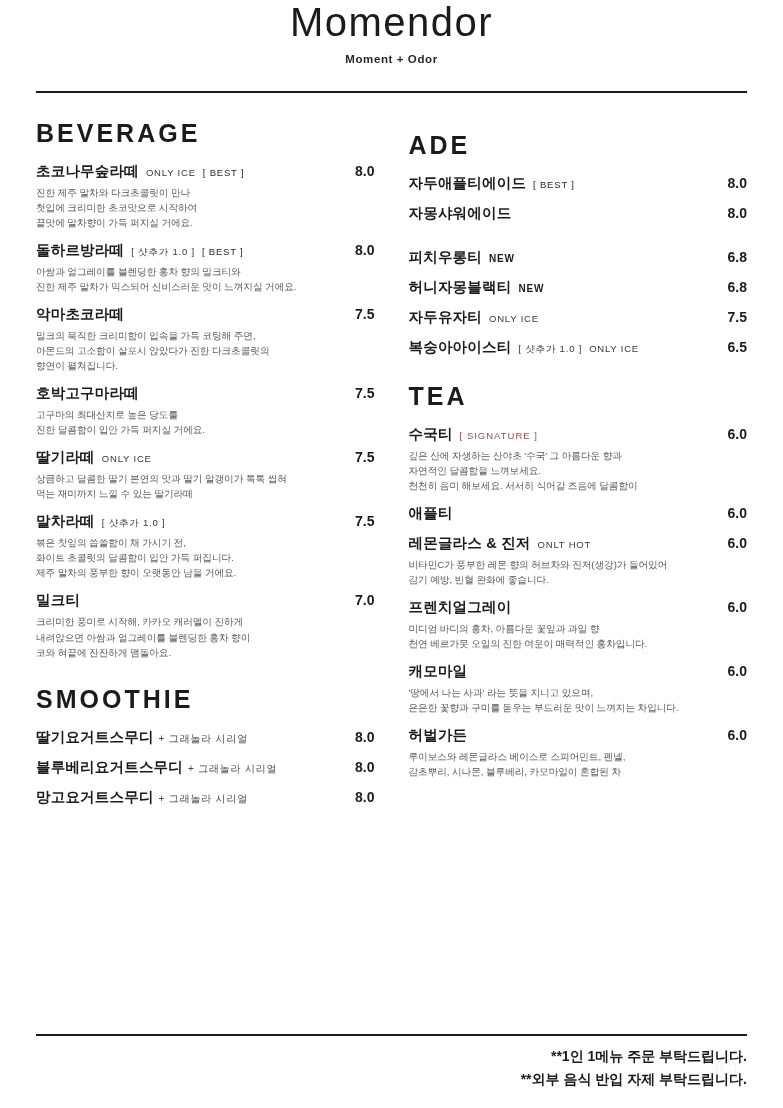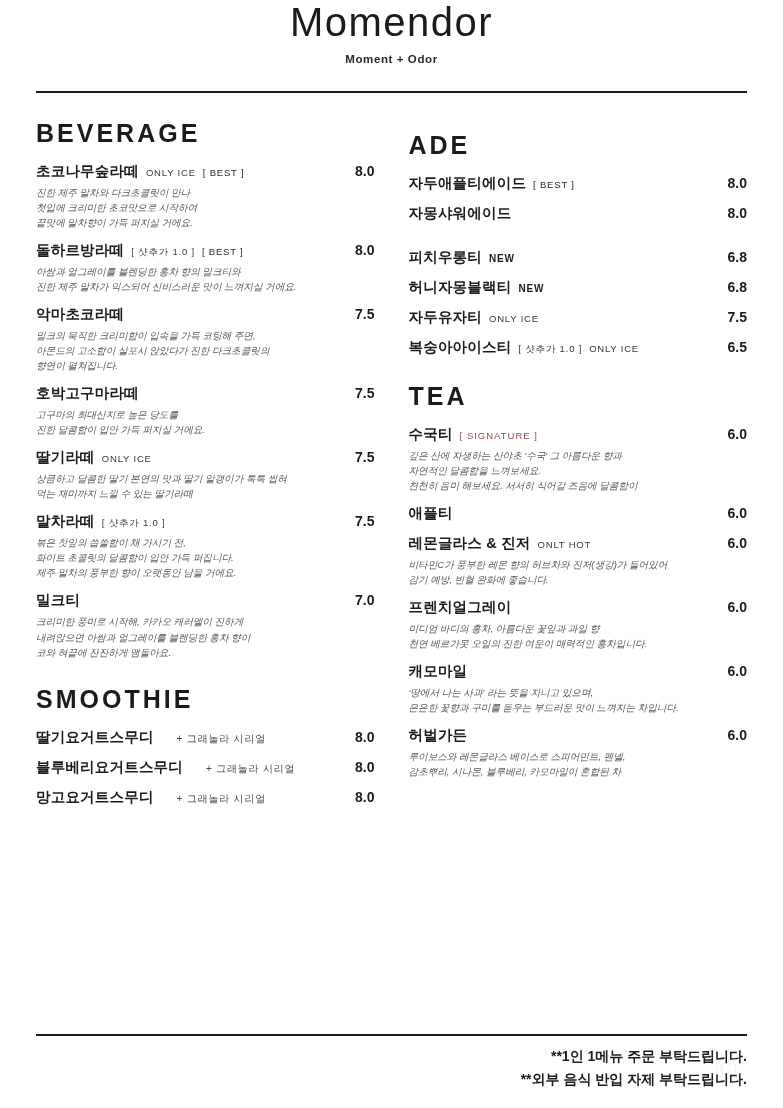--- a/index.html
+++ b/index.html
@@ -80,36 +80,36 @@
     font-size: 9.5px;
     letter-spacing: 0.8px;
     margin-left: 7px;
     color: #3b3636;
     font-weight: 400;
     white-space: nowrap;
   }
   .tag-best { color: #2a2626; }
   .tag-new { font-weight: 700; color: #1c1a1a; font-size: 10px; }
   .tag-sig { color: #9b4a4a; font-weight: 400; letter-spacing: 1px; }
-  .tag-sub { font-size: 10px; color: #4a4444; margin-left: 23px; }
+  .tag-sub { font-size: 10px; color: #4a4444; margin-left: 5px; }
   .price {
     font-size: 14px;
     font-weight: 700;
     color: #1c1a1a;
     white-space: nowrap;
     padding-left: 8px;
   }
   .desc {
     font-size: 9.7px;
     line-height: 1.55;
     color: #5d5757;
     margin-top: 4px;
     letter-spacing: -0.1px;
   }
-  .desc div { white-space: nowrap; font-style: italic; }
+  .desc div { white-space: nowrap; }
 
   .gap-lg { height: 14px; }
 
   
   .rule-bottom {
     position: absolute;
     left: 36px;
     right: 36px;
     bottom: 72px;
     border-top: 2px solid #1c1a1a;

